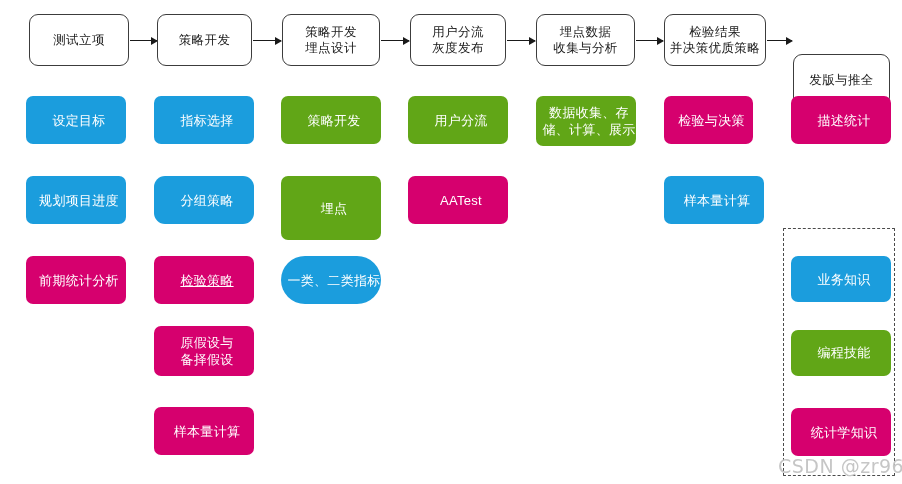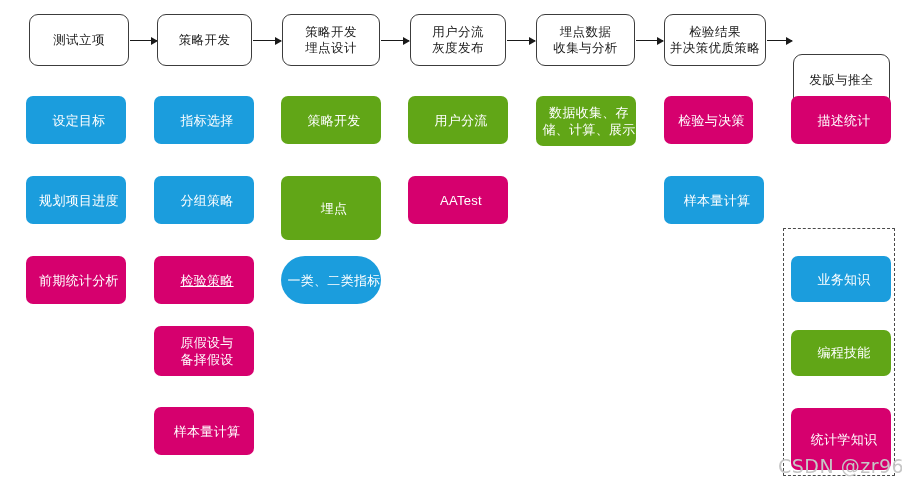--- a/index.html
+++ b/index.html
@@ -143,21 +143,21 @@
   <div class="chip blue" style="left:26px; top:176px; width:100px; height:48px;">
     <span class="lbl">规划项目进度</span>
   </div>
   <div class="chip magenta" style="left:26px; top:256px; width:100px; height:48px;font-family:Liberation Serif, serif;">
     <span class="lbl">前期统计分析</span>
   </div>
 
   <div class="chip blue" style="left:154px; top:96px; width:100px; height:48px;">
     <span class="lbl">指标选择</span>
   </div>
-  <div class="chip blue" style="left:154px; top:176px; width:100px; height:48px;">
+  <div class="chip blue" style="left:154px; top:176px; width:100px; height:48px;border-radius:11px;">
     <span class="lbl">分组策略</span>
   </div>
   <div class="chip magenta" style="left:154px; top:256px; width:100px; height:48px;text-decoration:underline;">
     <span class="lbl">检验策略</span>
   </div>
   <div class="chip magenta" style="left:154px; top:326px; width:100px; height:50px;">
     <span class="lbl">原假设与
 备择假设</span>
   </div>
   <div class="chip magenta" style="left:154px; top:407px; width:100px; height:48px;">
@@ -198,19 +198,19 @@
   </div>
 
   <div class="dashed-group" style="left:783px; top:228px; width:112px; height:248px;"></div>
 
   <div class="chip blue" style="left:791px; top:256px; width:100px; height:46px;">
     <span class="lbl">业务知识</span>
   </div>
   <div class="chip green" style="left:791px; top:330px; width:100px; height:46px;font-family:Liberation Mono, monospace;">
     <span class="lbl">编程技能</span>
   </div>
-  <div class="chip magenta" style="left:791px; top:408px; width:100px; height:62px;">
+  <div class="chip magenta" style="left:791px; top:408px; width:100px; height:48px;">
     <span class="lbl">统计学知识</span>
   </div>
 
   <div class="watermark" style="left:778px; top:455px;">CSDN @zr96</div>
 
 </div>
 
 </body></html>

